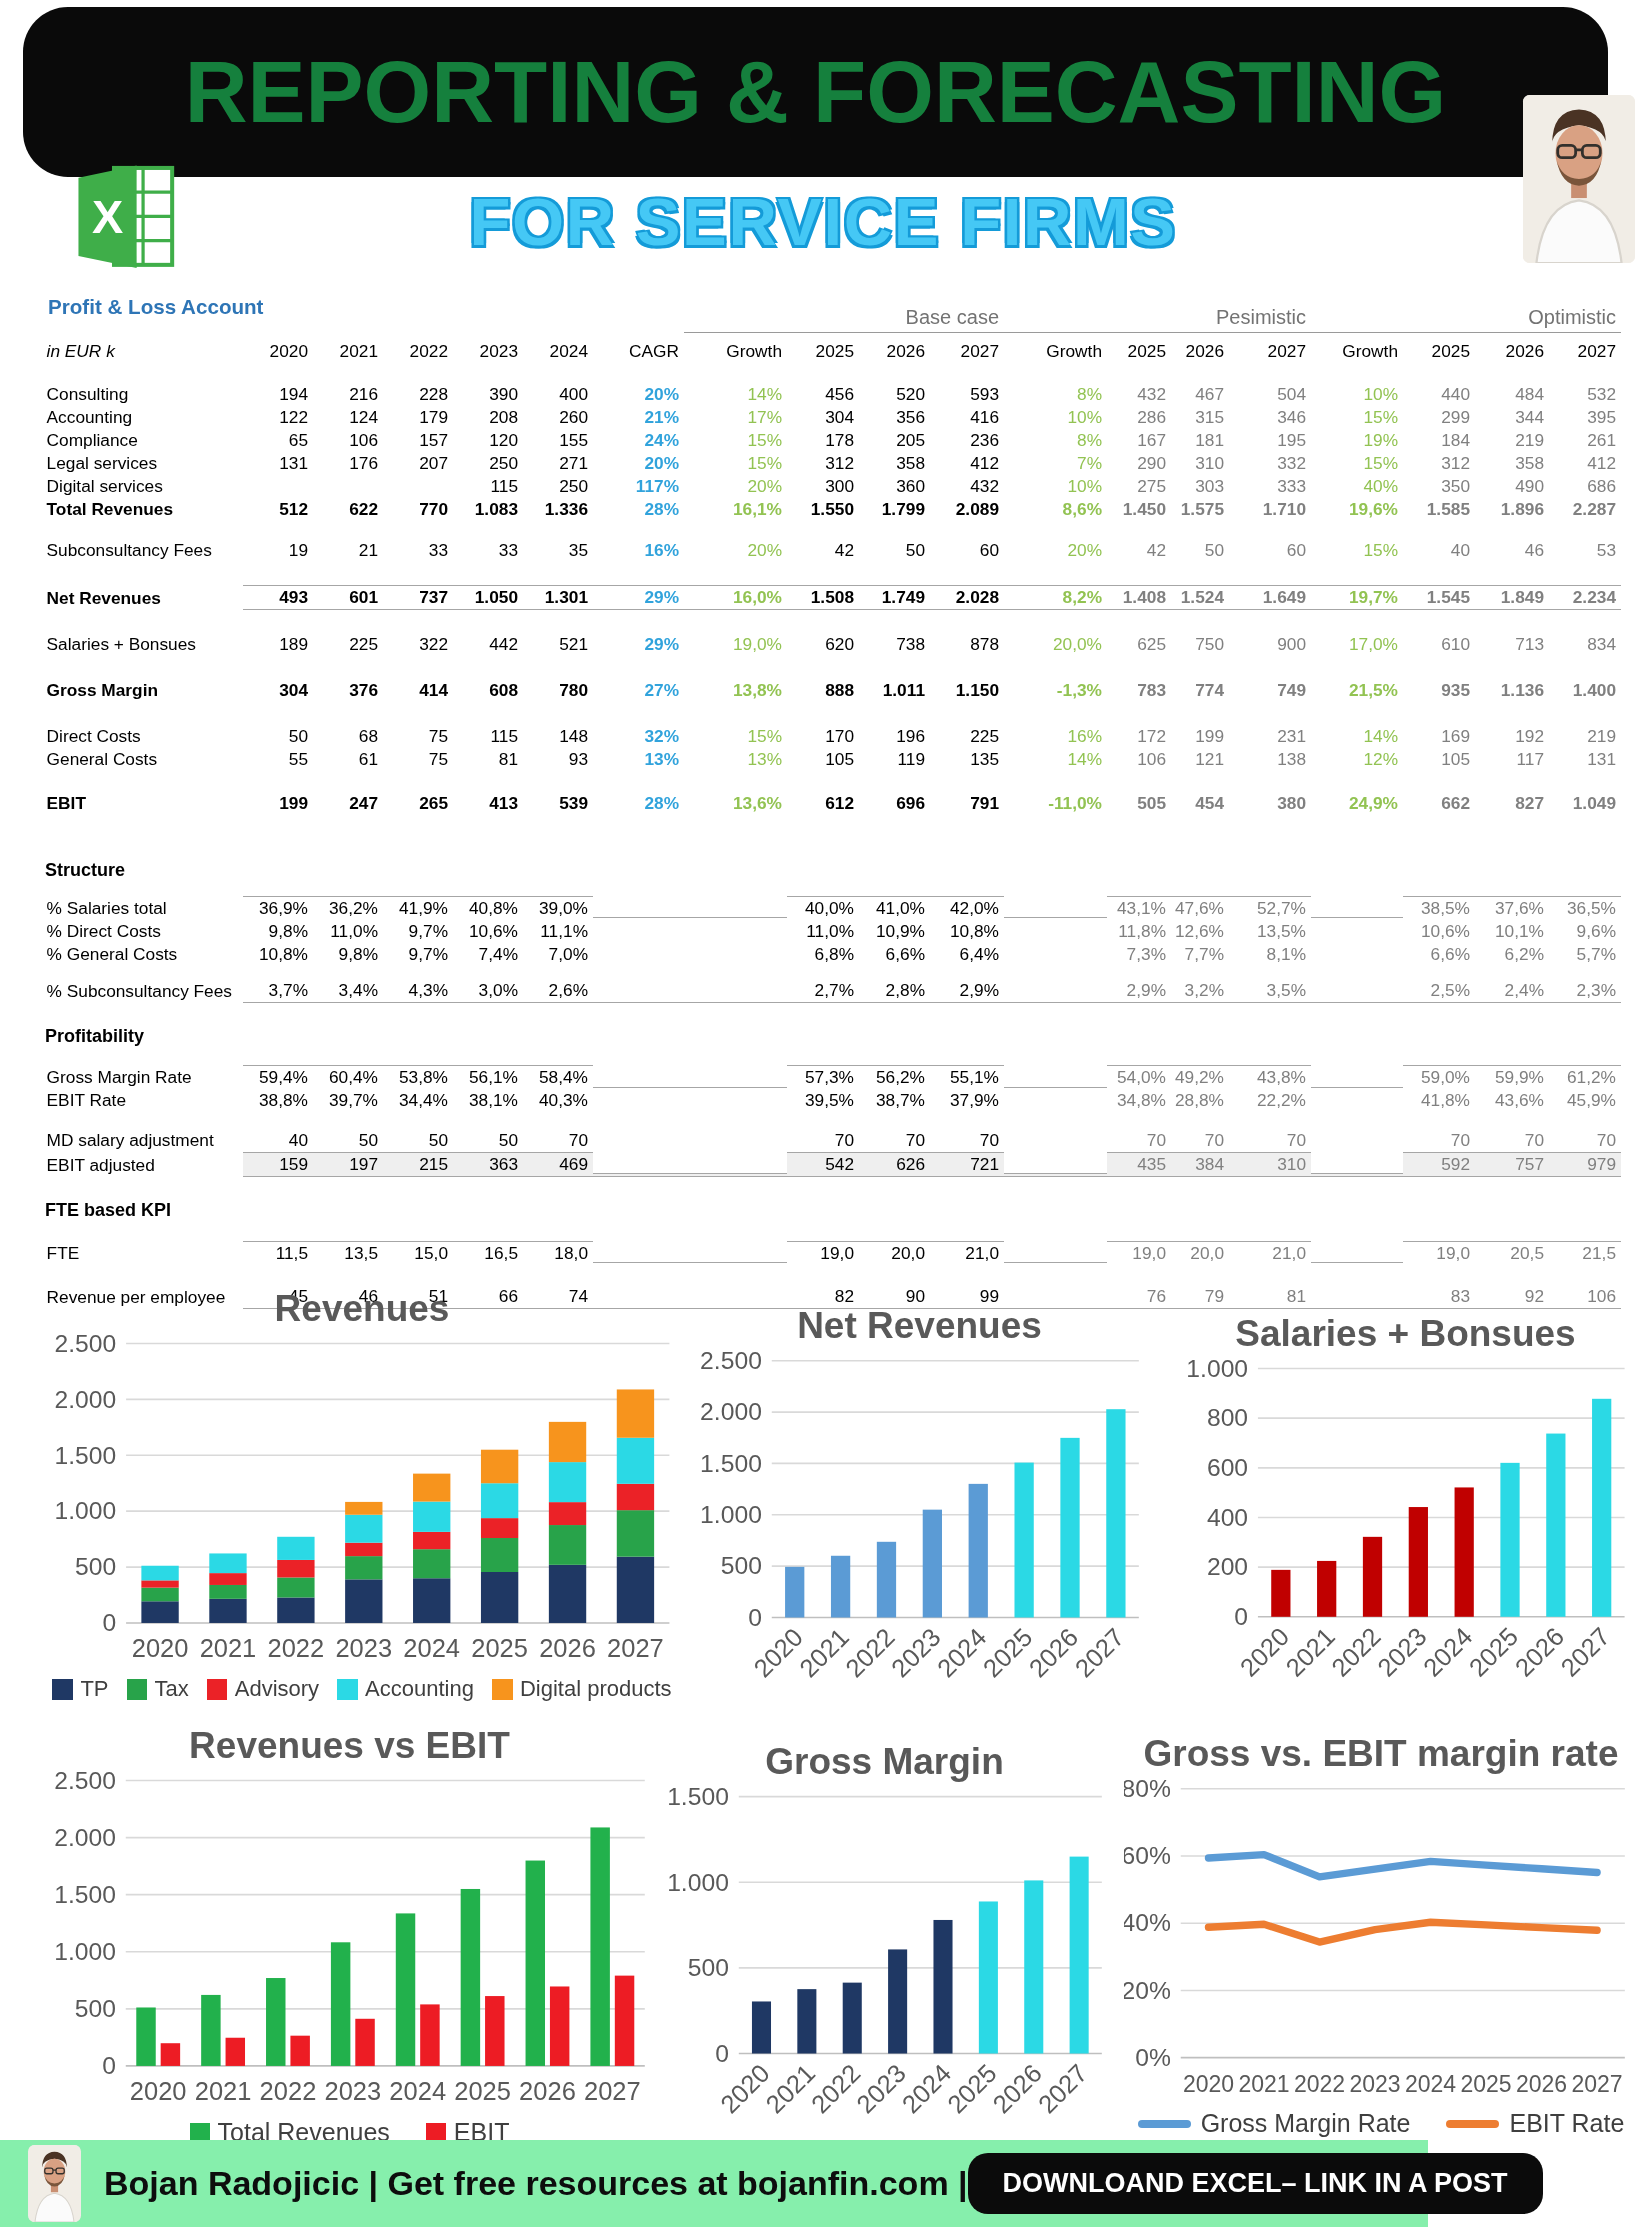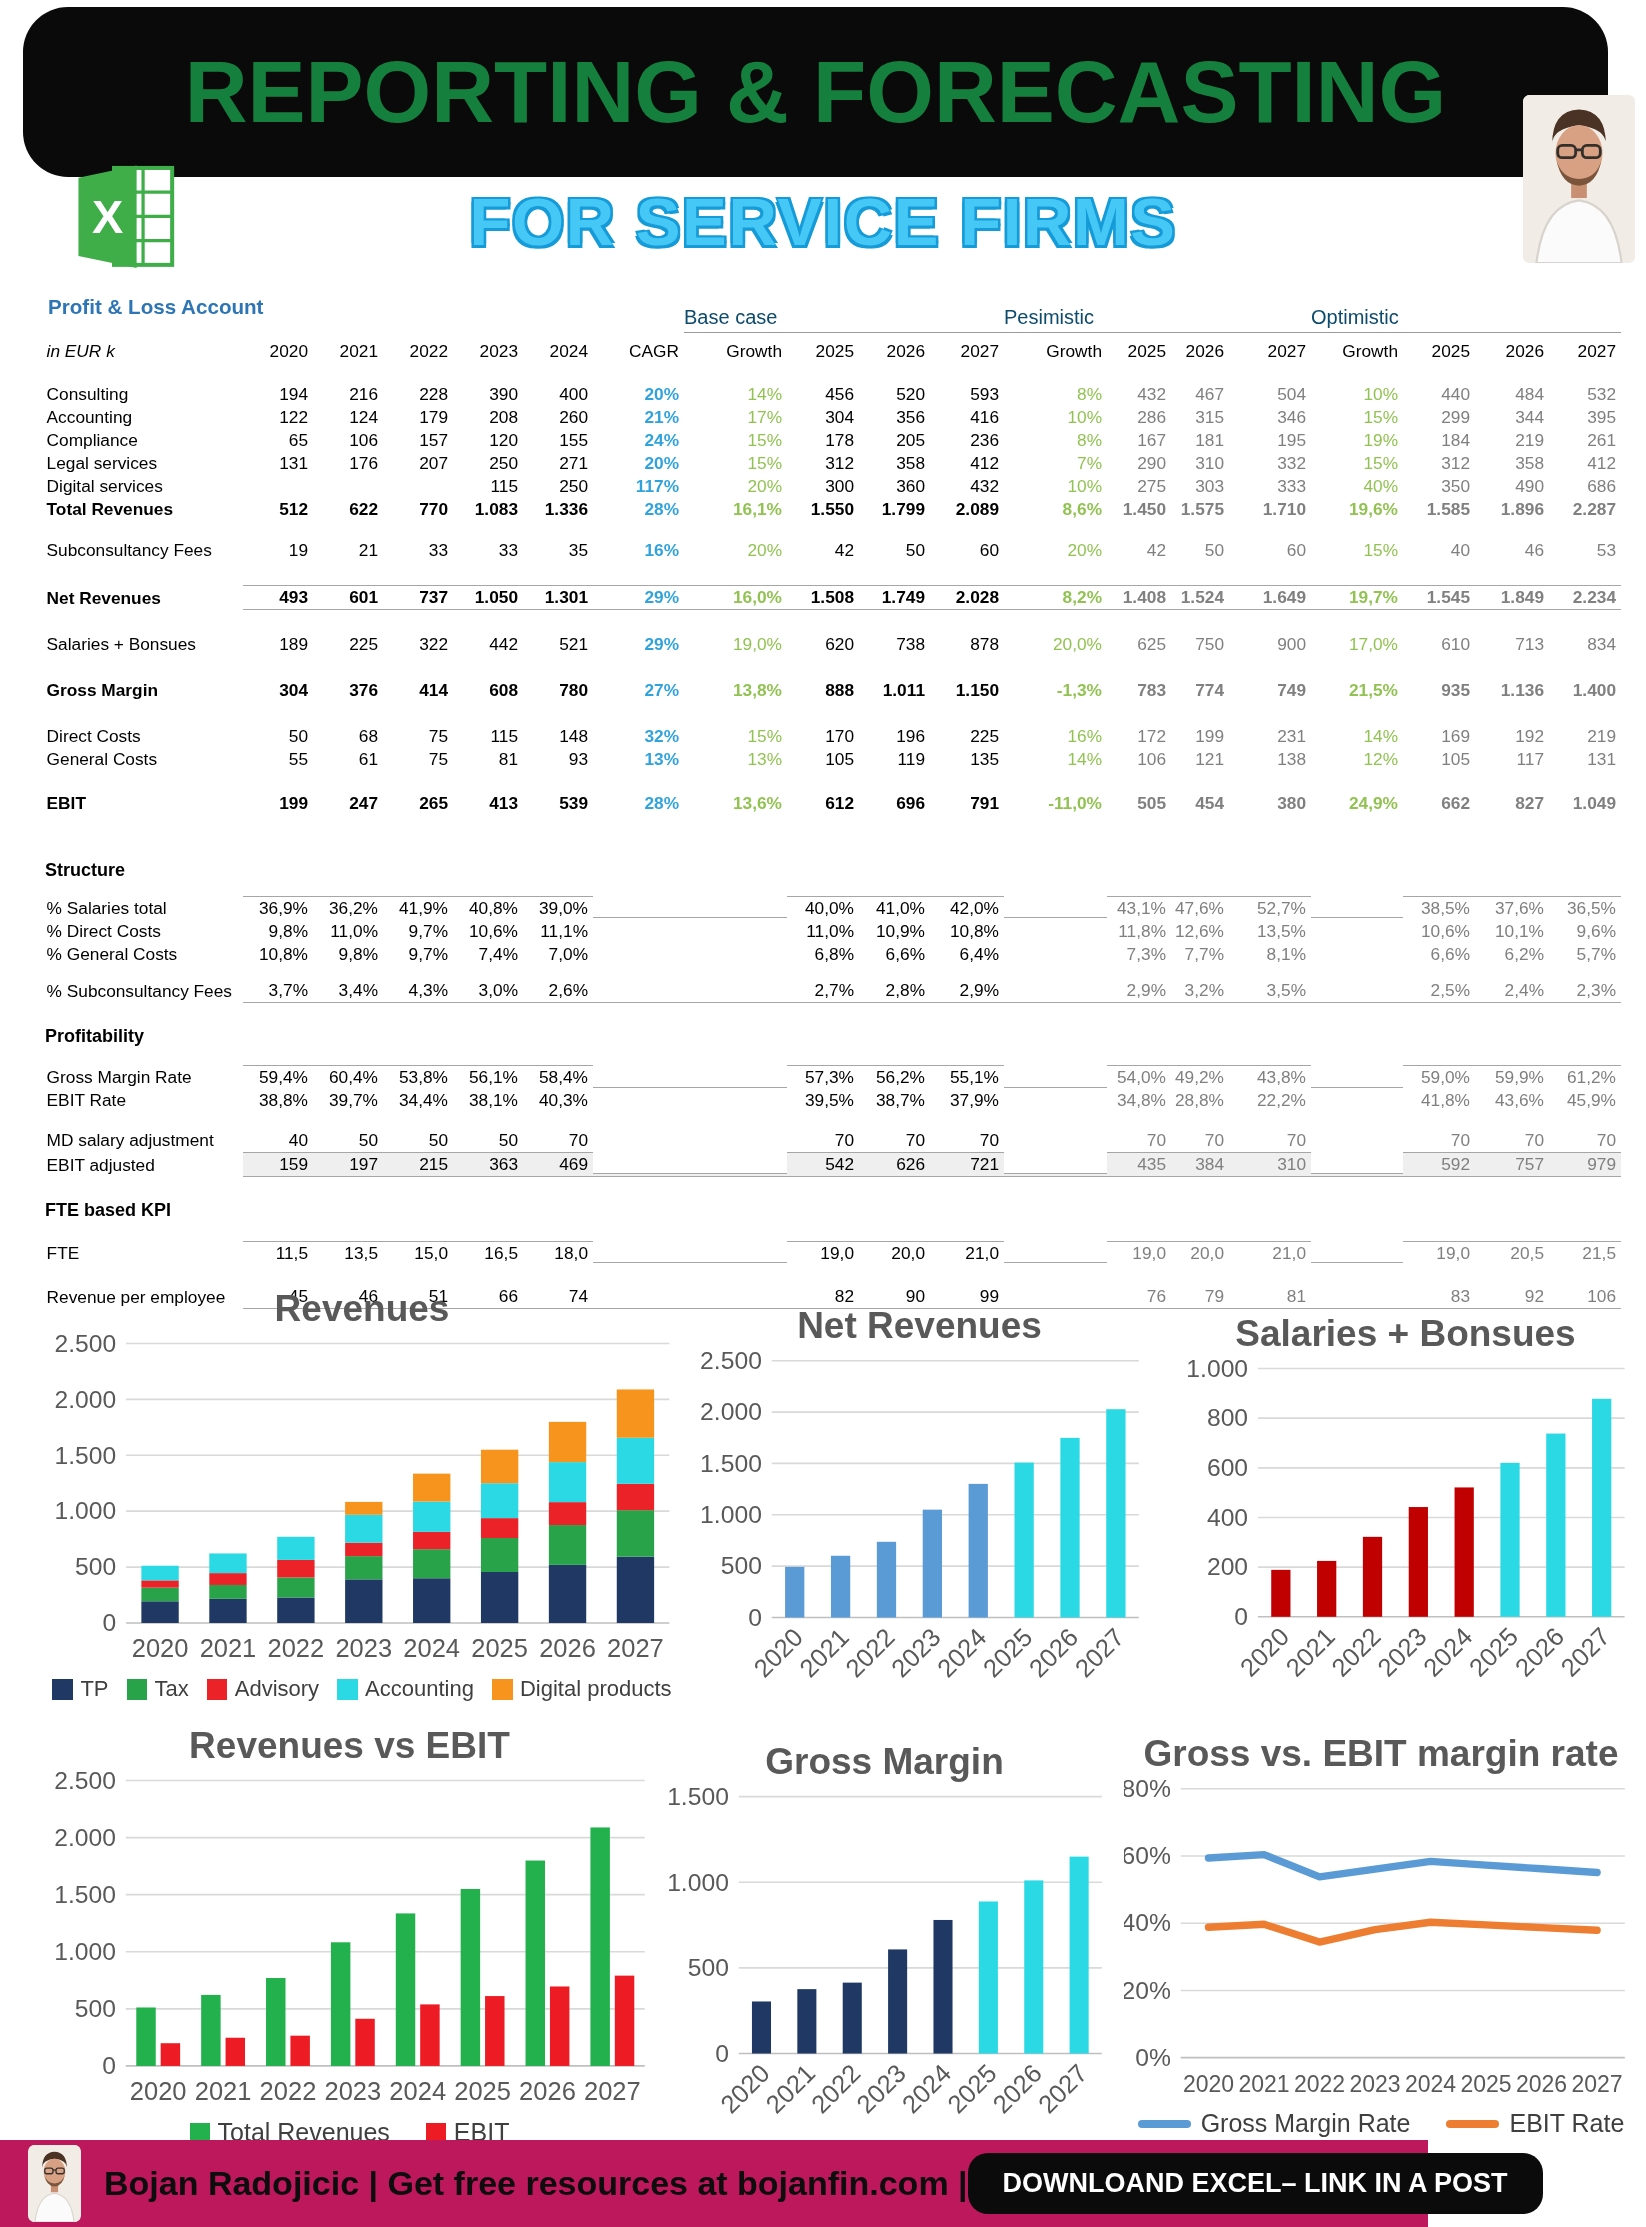--- a/index.html
+++ b/index.html
@@ -24,42 +24,42 @@
   .b{font-weight:700;}
   .hd{font-weight:400;}
   .cagr{color:#31A3DC;font-weight:700;}
   .grw{color:#92C352;}
   .dim{color:#808080;}
   .rt{border-top:1.6px solid #A6A6A6;}
   .rb{border-bottom:1.6px solid #A6A6A6;}
   .shade{background:#EFEFEF;}
   .sec{font-size:18px;font-weight:700;line-height:23px;text-align:left;}
   .sec-blue{color:#2E75B6;font-size:20px;}
-  .scen{color:#0c4a6e;font-size:20px;text-align:left;border-bottom:1.6px solid #9a9a9a;padding-bottom:4.1px;}
+  .scen{color:#737373;font-size:20px;text-align:right;border-bottom:1.6px solid #9a9a9a;padding-bottom:4.1px;}
 
   
   .chart{position:absolute;display:flex;flex-direction:column;}
   .ch-title{margin:0 0 1.6px;text-align:center;font-size:37px;font-weight:700;color:#595959;}
   .ch-plot{flex:1 1 auto;min-height:0;}
   .ch-legend{display:flex;justify-content:center;align-items:center;gap:18px;font-size:22px;color:#3f3f3f;padding:6.6px 0 1.6px;white-space:nowrap;}
   .lg-item{display:flex;align-items:center;}
   .lg-sq{width:20.6px;height:20.6px;display:inline-block;margin-right:7.4px;}
   .lg-line{width:53px;height:7.4px;border-radius:4.1px;display:inline-block;margin-right:10px;}
   #ch-revenues{left:41px;top:1288px;width:642px;height:416px;}
   #ch-net{left:687px;top:1305px;width:465px;height:395px;}
   #ch-sal{left:1173px;top:1313px;width:465px;height:387px;}
   #ch-revebit{left:41px;top:1725px;width:617px;height:424px;}
   #ch-gm{left:654px;top:1741px;width:461px;height:395px;}
   #ch-rates{left:1124px;top:1733px;width:514px;height:407px;}
   #ch-rates .ch-legend{font-size:25px;gap:36px;}
   #ch-revebit .ch-legend{font-size:25px;gap:36px;}
   svg text{font-family:"Liberation Sans",sans-serif;}
 
   
-  .footer{position:absolute;left:0;bottom:0;width:1428px;height:87px;background:#be185d;display:flex;align-items:center;}
+  .footer{position:absolute;left:0;bottom:0;width:1428px;height:87px;background:#86efac;display:flex;align-items:center;}
   .f-avatar{margin-left:28px;width:53px;height:77px;border-radius:6.6px;overflow:hidden;background:#efece7;flex:0 0 auto;}
   .f-text{margin-left:23px;font-size:34px;font-weight:700;color:#0d0d0d;white-space:nowrap;}
   .f-btn{margin-left:auto;margin-right:76px;background:#0b0b0b;color:#fff;border:none;border-radius:20px;font-size:27px;font-weight:700;padding:15px 35px;font-family:"Liberation Sans",sans-serif;white-space:nowrap;cursor:pointer;}
 </style>
 </head>
 <body>
 
 <div class="banner">
   <h1>REPORTING &amp; FORECASTING</h1>
 </div>

